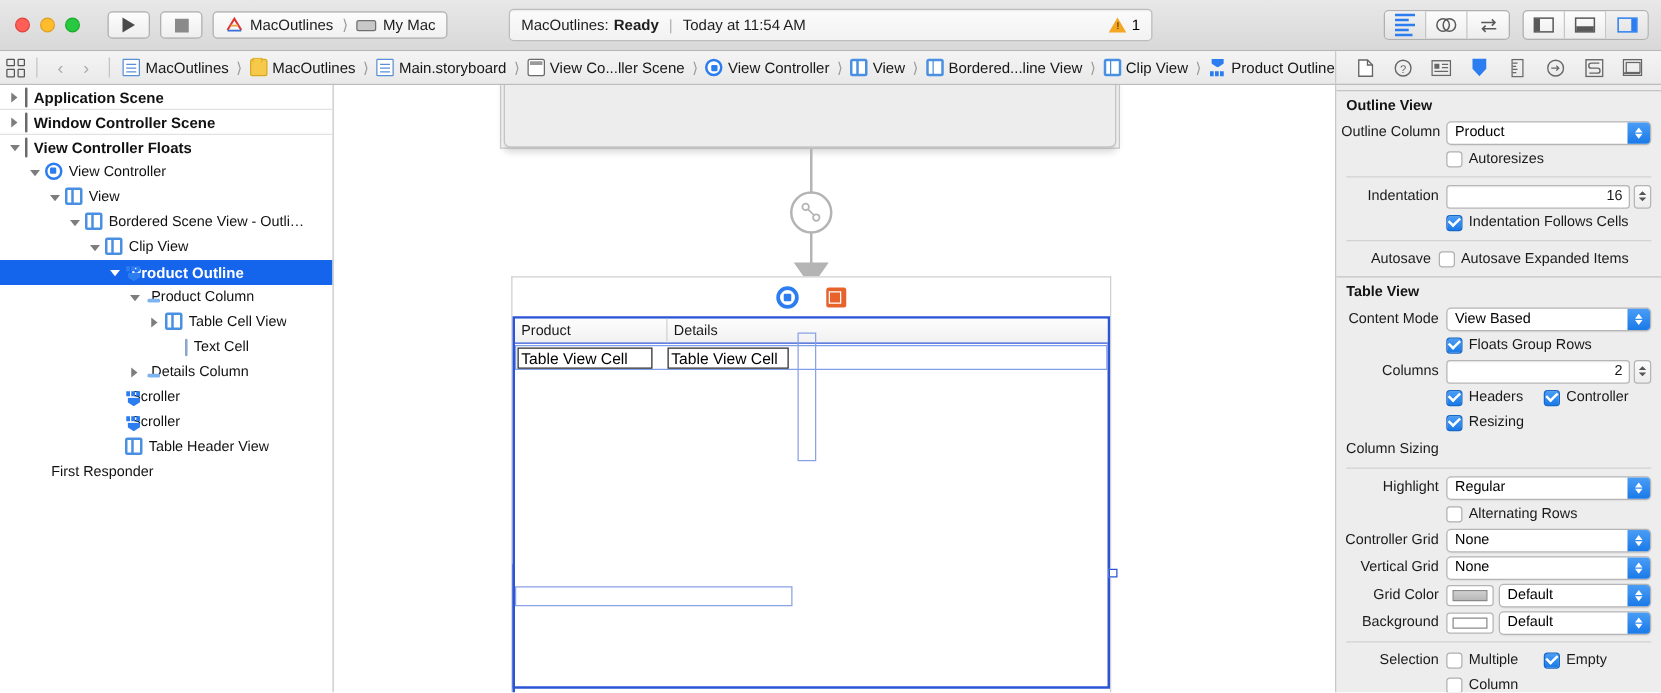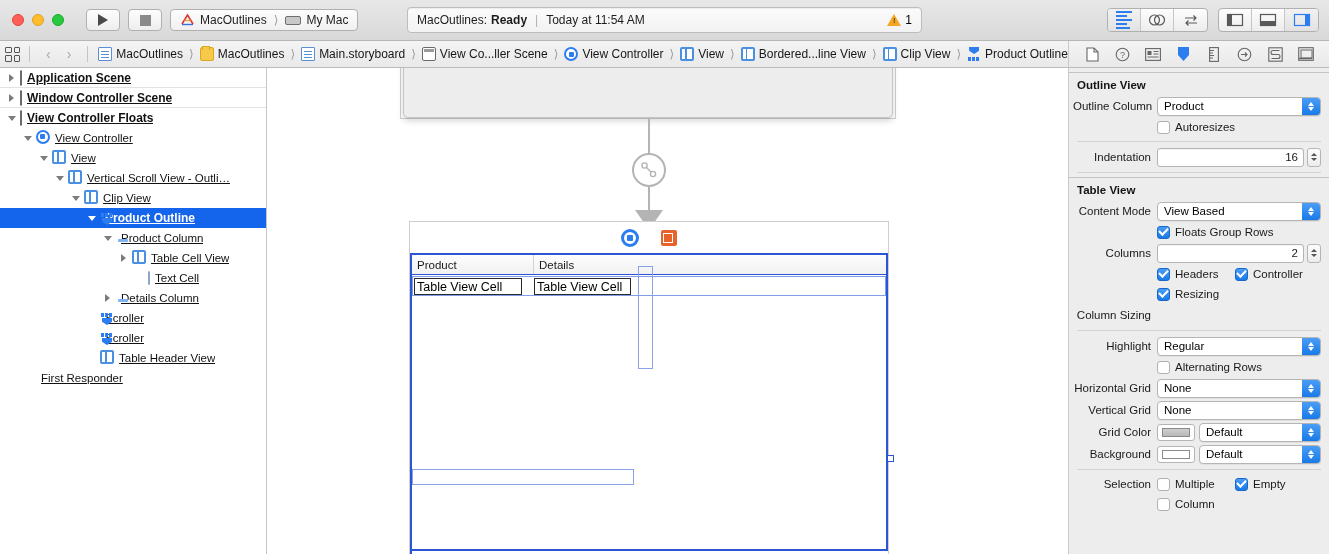--- a/index.html
+++ b/index.html
@@ -144,21 +144,21 @@
   .insp-ic { width:18px; height:18px; display:flex; align-items:center; justify-content:center; }
 
   
   .outline-panel {
     position: absolute; left: 0; top: 68px; width: 267px; height: 486px;
     background: #ffffff; border-right: 1px solid #c6c6c6;
     overflow: hidden;
   }
   .orow {
     height: 20px; display: flex; align-items: center; position: relative;
-    font-size: 11.5px; color: #111; white-space: nowrap; padding-right:4px;text-decoration:underline;
+    font-size: 11.5px; color: #111; white-space: nowrap; padding-right:4px;
   }
   .orow.sel { background: #1464ec; color: #fff; }
   .orow.group { font-weight: bold; font-size: 12px; }
   .orow .sepline { position:absolute; left:0; right:0; bottom:0; height:1px; background:#e2e2e2; }
   .disc { width: 11px; flex: 0 0 11px; display:flex; align-items:center; justify-content:center; }
   .disc i {
     display:block; width:0; height:0;
     border-left: 5px solid #7d7d7d; border-top: 4px solid transparent; border-bottom: 4px solid transparent;
   }
   .disc.open i { border-left: 4.5px solid transparent; border-right: 4.5px solid transparent;
@@ -576,21 +576,21 @@
           </span>
           <span class="oic"><span style="width:14px;height:14px;background:#4a90e2;border-radius:2px;position:relative;display:inline-block"><span style="position:absolute;left:2px;top:2px;width:3px;bottom:2px;background:#fff;display:block"></span><span style="position:absolute;left:6.5px;top:2px;right:2px;bottom:2px;background:#fff;display:block"></span></span></span>
           <span class="otext">View</span>
         </div>
         <div class="orow">
           <span style="width:54px;flex:0 0 54px"></span>
           <span class="disc open">
             <i></i>
           </span>
           <span class="oic"><span style="width:14px;height:14px;background:#4a90e2;border-radius:2px;position:relative;display:inline-block"><span style="position:absolute;left:2px;top:2px;width:3px;bottom:2px;background:#fff;display:block"></span><span style="position:absolute;left:6.5px;top:2px;right:2px;bottom:2px;background:#fff;display:block"></span></span></span>
-          <span class="otext">Vertical Scroll View - Outli…</span>
+          <span class="otext">Bordered Scene View - Outli…</span>
         </div>
         <div class="orow">
           <span style="width:70px;flex:0 0 70px"></span>
           <span class="disc open">
             <i></i>
           </span>
           <span class="oic"><span style="width:14px;height:14px;background:#4a90e2;border-radius:2px;position:relative;display:inline-block"><span style="position:absolute;left:2px;top:2px;width:3px;bottom:2px;background:#fff;display:block"></span><span style="position:absolute;left:6.5px;top:2px;right:2px;bottom:2px;background:#fff;display:block"></span></span></span>
           <span class="otext">Clip View</span>
         </div>
         <div class="orow sel group">
@@ -744,21 +744,39 @@
           <span class="fctrl">
             <span class="numfield">
               <span>16</span>
             </span>
             <span class="stepper">
               <i class="up"></i>
               <i class="dn"></i>
             </span>
           </span>
         </div>
+        <div class="frow" style="height:20px">
+          <span class="flabel"></span>
+          <span class="fctrl">
+            <span class="cb">
+              <span class="cbox on"></span>
+              <span class="cblabel">Indentation Follows Cells</span>
+            </span>
+          </span>
+        </div>
         <div class="hr"></div>
+        <div class="frow" style="height:20px">
+          <span class="flabel">Autosave</span>
+          <span class="fctrl">
+            <span class="cb">
+              <span class="cbox"></span>
+              <span class="cblabel">Autosave Expanded Items</span>
+            </span>
+          </span>
+        </div>
         <div class="sect-hr"></div>
         <div class="sect-title">Table View</div>
         <div class="frow">
           <span class="flabel">Content Mode</span>
           <span class="fctrl">
             <span class="popup">
               <span>View Based</span>
               <span class="arrows">
                 <i class="up"></i>
                 <i class="dn"></i>
@@ -828,21 +846,21 @@
         <div class="frow" style="height:20px">
           <span class="flabel"></span>
           <span class="fctrl">
             <span class="cb">
               <span class="cbox"></span>
               <span class="cblabel">Alternating Rows</span>
             </span>
           </span>
         </div>
         <div class="frow">
-          <span class="flabel">Horizontal Grid</span>
+          <span class="flabel">Controller Grid</span>
           <span class="fctrl">
             <span class="popup">
               <span>None</span>
               <span class="arrows">
                 <i class="up"></i>
                 <i class="dn"></i>
               </span>
             </span>
           </span>
         </div>

